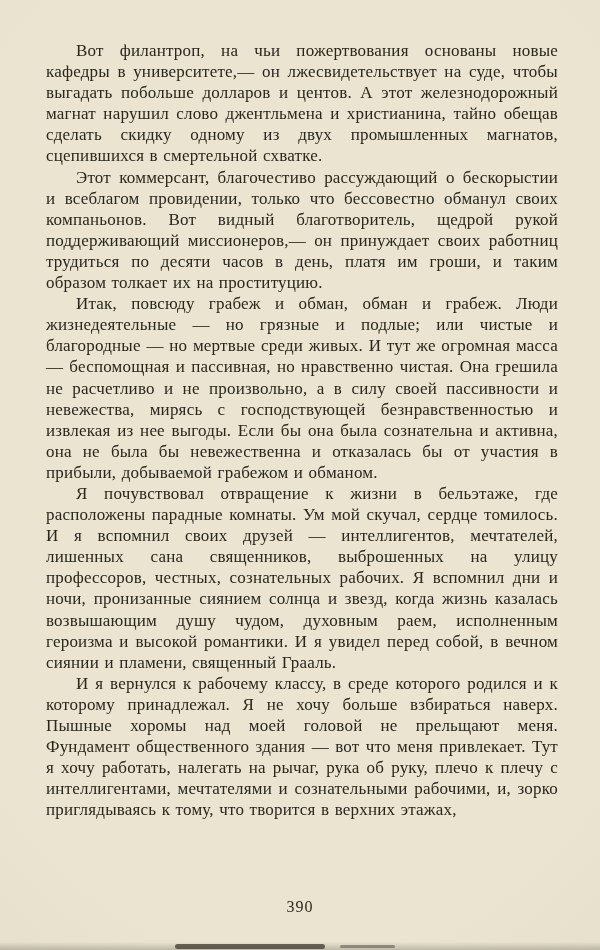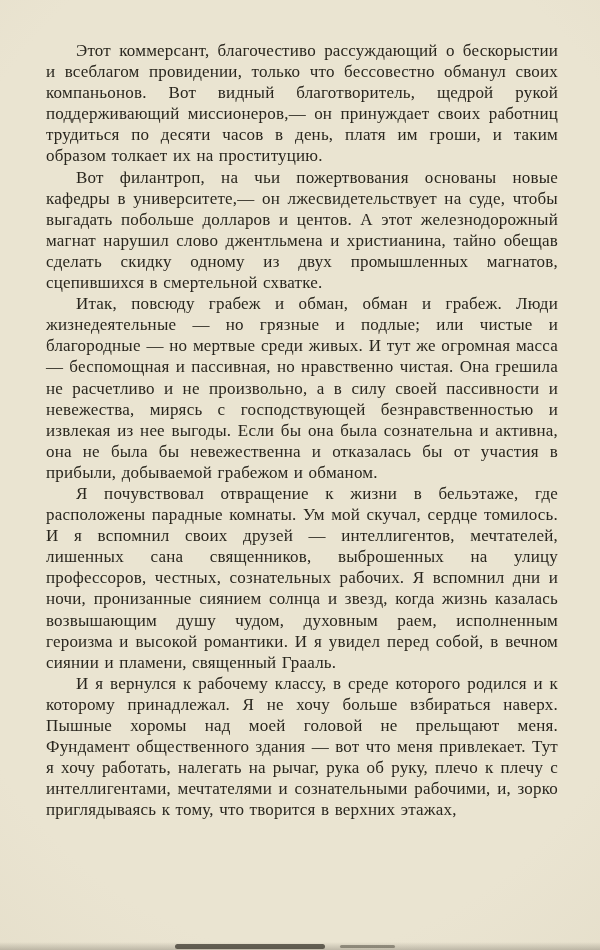--- a/index.html
+++ b/index.html
@@ -74,24 +74,25 @@
     border-radius: 2px;
     background: #4a453a;
     opacity: 0.5;
   }
 </style>
 </head>
 <body>
 
 <div class="page">
   <div class="text-block">
+    <p>Вот филантроп, на чьи пожертвования основаны новые кафедры в университете,— он лжесвидетельствует на суде, чтобы выгадать побольше долларов и центов. А этот железнодорожный магнат нарушил слово джентльмена и христианина, тайно обещав сделать скидку одному из двух промышленных магнатов, сцепившихся в смертельной схватке.</p>
     <p>Этот коммерсант, благочестиво рассуждающий о бескорыстии и всеблагом провидении, только что бессовестно обманул своих компаньонов. Вот видный благотворитель, щедрой рукой поддерживающий миссионеров,— он принуждает своих работниц трудиться по десяти часов в день, платя им гроши, и таким образом толкает их на проституцию.</p>
-    <p>Вот филантроп, на чьи пожертвования основаны новые кафедры в университете,— он лжесвидетельствует на суде, чтобы выгадать побольше долларов и центов. А этот железнодорожный магнат нарушил слово джентльмена и христианина, тайно обещав сделать скидку одному из двух промышленных магнатов, сцепившихся в смертельной схватке.</p>
     <p>Итак, повсюду грабеж и обман, обман и грабеж. Люди жизнедеятельные — но грязные и подлые; или чистые и благородные — но мертвые среди живых. И тут же огромная масса — беспомощная и пассивная, но нравственно чистая. Она грешила не расчетливо и не произвольно, а в силу своей пассивности и невежества, мирясь с господствующей безнравственностью и извлекая из нее выгоды. Если бы она была сознательна и активна, она не была бы невежественна и отказалась бы от участия в прибыли, добываемой грабежом и обманом.</p>
     <p>Я почувствовал отвращение к жизни в бельэтаже, где расположены парадные комнаты. Ум мой скучал, сердце томилось. И я вспомнил своих друзей — интеллигентов, мечтателей, лишенных сана священников, выброшенных на улицу профессоров, честных, сознательных рабочих. Я вспомнил дни и ночи, пронизанные сиянием солнца и звезд, когда жизнь казалась возвышающим душу чудом, духовным раем, исполненным героизма и высокой романтики. И я увидел перед собой, в вечном сиянии и пламени, священный Грааль.</p>
     <p class="section-gap">И я вернулся к рабочему классу, в среде которого родился и к которому принадлежал. Я не хочу больше взбираться наверх. Пышные хоромы над моей головой не прельщают меня. Фундамент общественного здания — вот что меня привлекает. Тут я хочу работать, налегать на рычаг, рука об руку, плечо к плечу с интеллигентами, мечтателями и сознательными рабочими, и, зорко приглядываясь к тому, что творится в верхних этажах,</p>
   </div>
 
+  <div class="page-number">390</div>
 
   <div class="scan-edge"></div>
   <div class="scan-smudge"></div>
   <div class="scan-smudge-2"></div>
 </div>
 
 </body></html>

